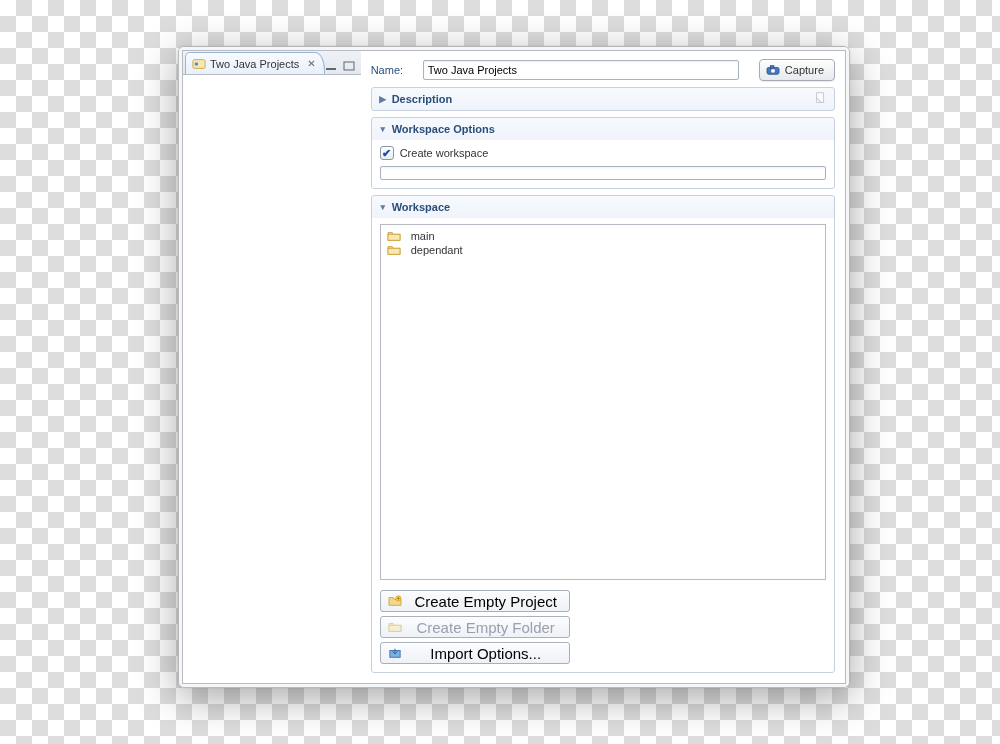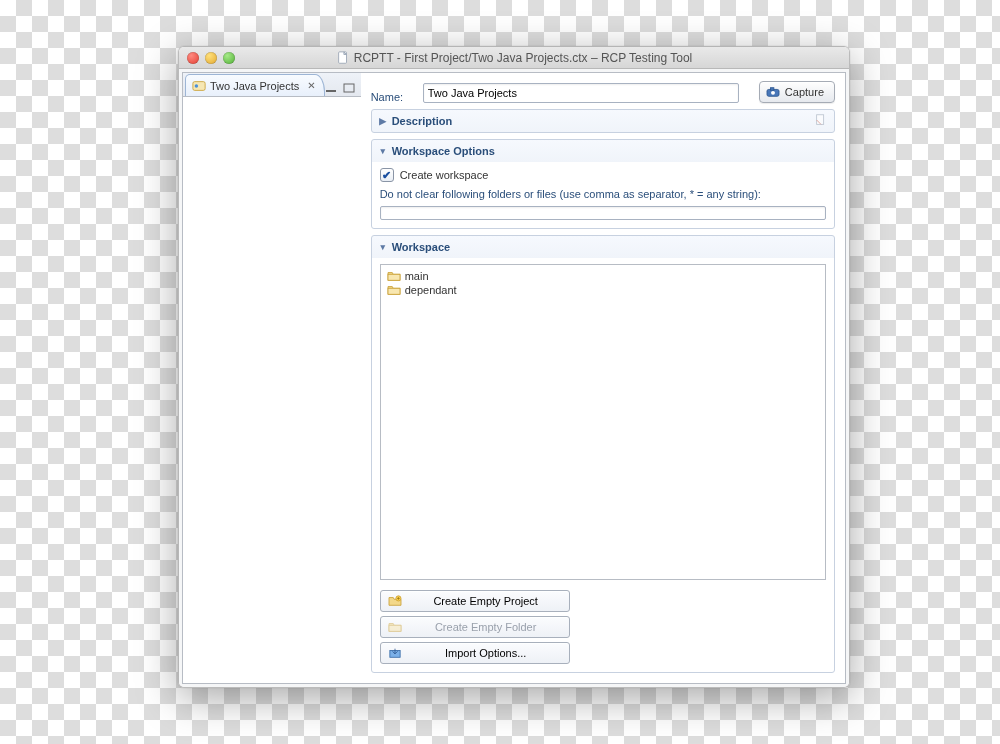--- a/index.html
+++ b/index.html
@@ -88,21 +88,21 @@
     gap:4px;
     font-size:11px;
     color:#333;
   }
   .tab .close-x { margin-left:4px; color:#666; font-size:10px; }
   .tabrow .right-ctrls {
     margin-left:auto; display:flex; gap:6px; padding:0 6px 3px 0;
   }
   .right-ctrls span { display:inline-block; width:12px; height:10px; }
   .scrolled-body { flex:1; overflow:hidden; padding:8px 10px 10px 10px; display:flex; flex-direction:column; gap:6px; }
-  .form-row { display:flex; align-items:flex-end; gap:8px; }
+  .form-row { display:flex; align-items:center; gap:8px; }
   .form-row label { color:#2a4e7a; width:44px; }
   .text-input {
     flex:1;
     height:20px;
     border:1px solid #a8b2c1;
     border-radius:2px;
     background:#fff;
     padding:0 4px;
     font-size:11px;
     box-shadow: inset 0 1px 2px rgba(0,0,0,.07);
@@ -157,58 +157,44 @@
   }
   .hint { color:#2a4e7a; }
   .workspace-body { display:flex; gap:10px; }
   .tree {
     flex:1;
     min-height:280px;
     border:1px solid #b7bcc4;
     background:#fff;
     padding:4px 6px;
   }
-  .tree-item { display:flex; align-items:center; gap:4px; padding:1px 0; color:#333; }
+  .tree-item { display:flex; align-items:center; gap:10px; padding:1px 0; color:#333; }
   .btn-col { width:190px; display:flex; flex-direction:column; gap:4px; }
   .ws-btn {
     height:22px;
     border:1px solid #a8b0bc;
     border-radius:3px;
     background:linear-gradient(#fbfcfe,#eef1f6);
     display:flex; align-items:center;
     padding:0 6px;
     gap:6px;
-    font-size:11px;
+    font-size:15px;
     box-shadow: inset 0 1px 0 rgba(255,255,255,.8);
   }
   .ws-btn .ic { width:16px; display:flex; justify-content:center; }
   .ws-btn .lbl { flex:1; text-align:center; }
   .ws-btn.disabled { color:#9aa1ac; }
   .ws-btn.disabled .ic { opacity:.5; }
   .icon-doc { width:14px; height:14px; }
   .folder-ic svg { display:block; }
 </style>
 </head>
 <body>
 
 <div class="window">
-  <div class="titlebar">
-    <div class="traffic">
-      <span class="tl-close"></span>
-      <span class="tl-min"></span>
-      <span class="tl-max"></span>
-    </div>
-    <div class="window-title">
-      <svg class="icon-doc" viewBox="0 0 16 16">
-        <rect x="3" y="1" width="9" height="13" rx="1" fill="#fff" stroke="#9aa6b5"></rect>
-        <path d="M9 1 L12 4 L9 4 Z" fill="#cfd8e6" stroke="#9aa6b5"></path>
-      </svg>
-      <span>RCPTT - First Project/Two Java Projects.ctx – RCP Testing Tool</span>
-    </div>
-  </div>
 
   <div class="client">
     <div class="editor-area">
 
       <div class="tabrow">
         <div class="tab">
           <svg viewBox="0 0 16 16" width="14" height="14">
             <rect x="1" y="3" width="14" height="10" rx="2" fill="#f6e7b4" stroke="#caa23a"></rect>
             <circle cx="5" cy="8" r="2" fill="#4a90d9"></circle>
           </svg>
@@ -261,21 +247,20 @@
         <div class="section">
           <div class="section-header">
             <span class="chev">▾</span>
             <span>Workspace Options</span>
           </div>
           <div class="section-body">
             <div class="chk-row">
               <div class="chk">✔</div>
               <span>Create workspace</span>
             </div>
-            <div class="hint">Do not clear following folders or files (use comma as separator, * = any string):</div>
             <input class="text-input" value="" style="">
           </div>
         </div>
 
         <div class="section" style="flex:1; display:flex; flex-direction:column;">
           <div class="section-header">
             <span class="chev">▾</span>
             <span>Workspace</span>
           </div>
           <div class="section-body workspace-body" style="flex:1;">

